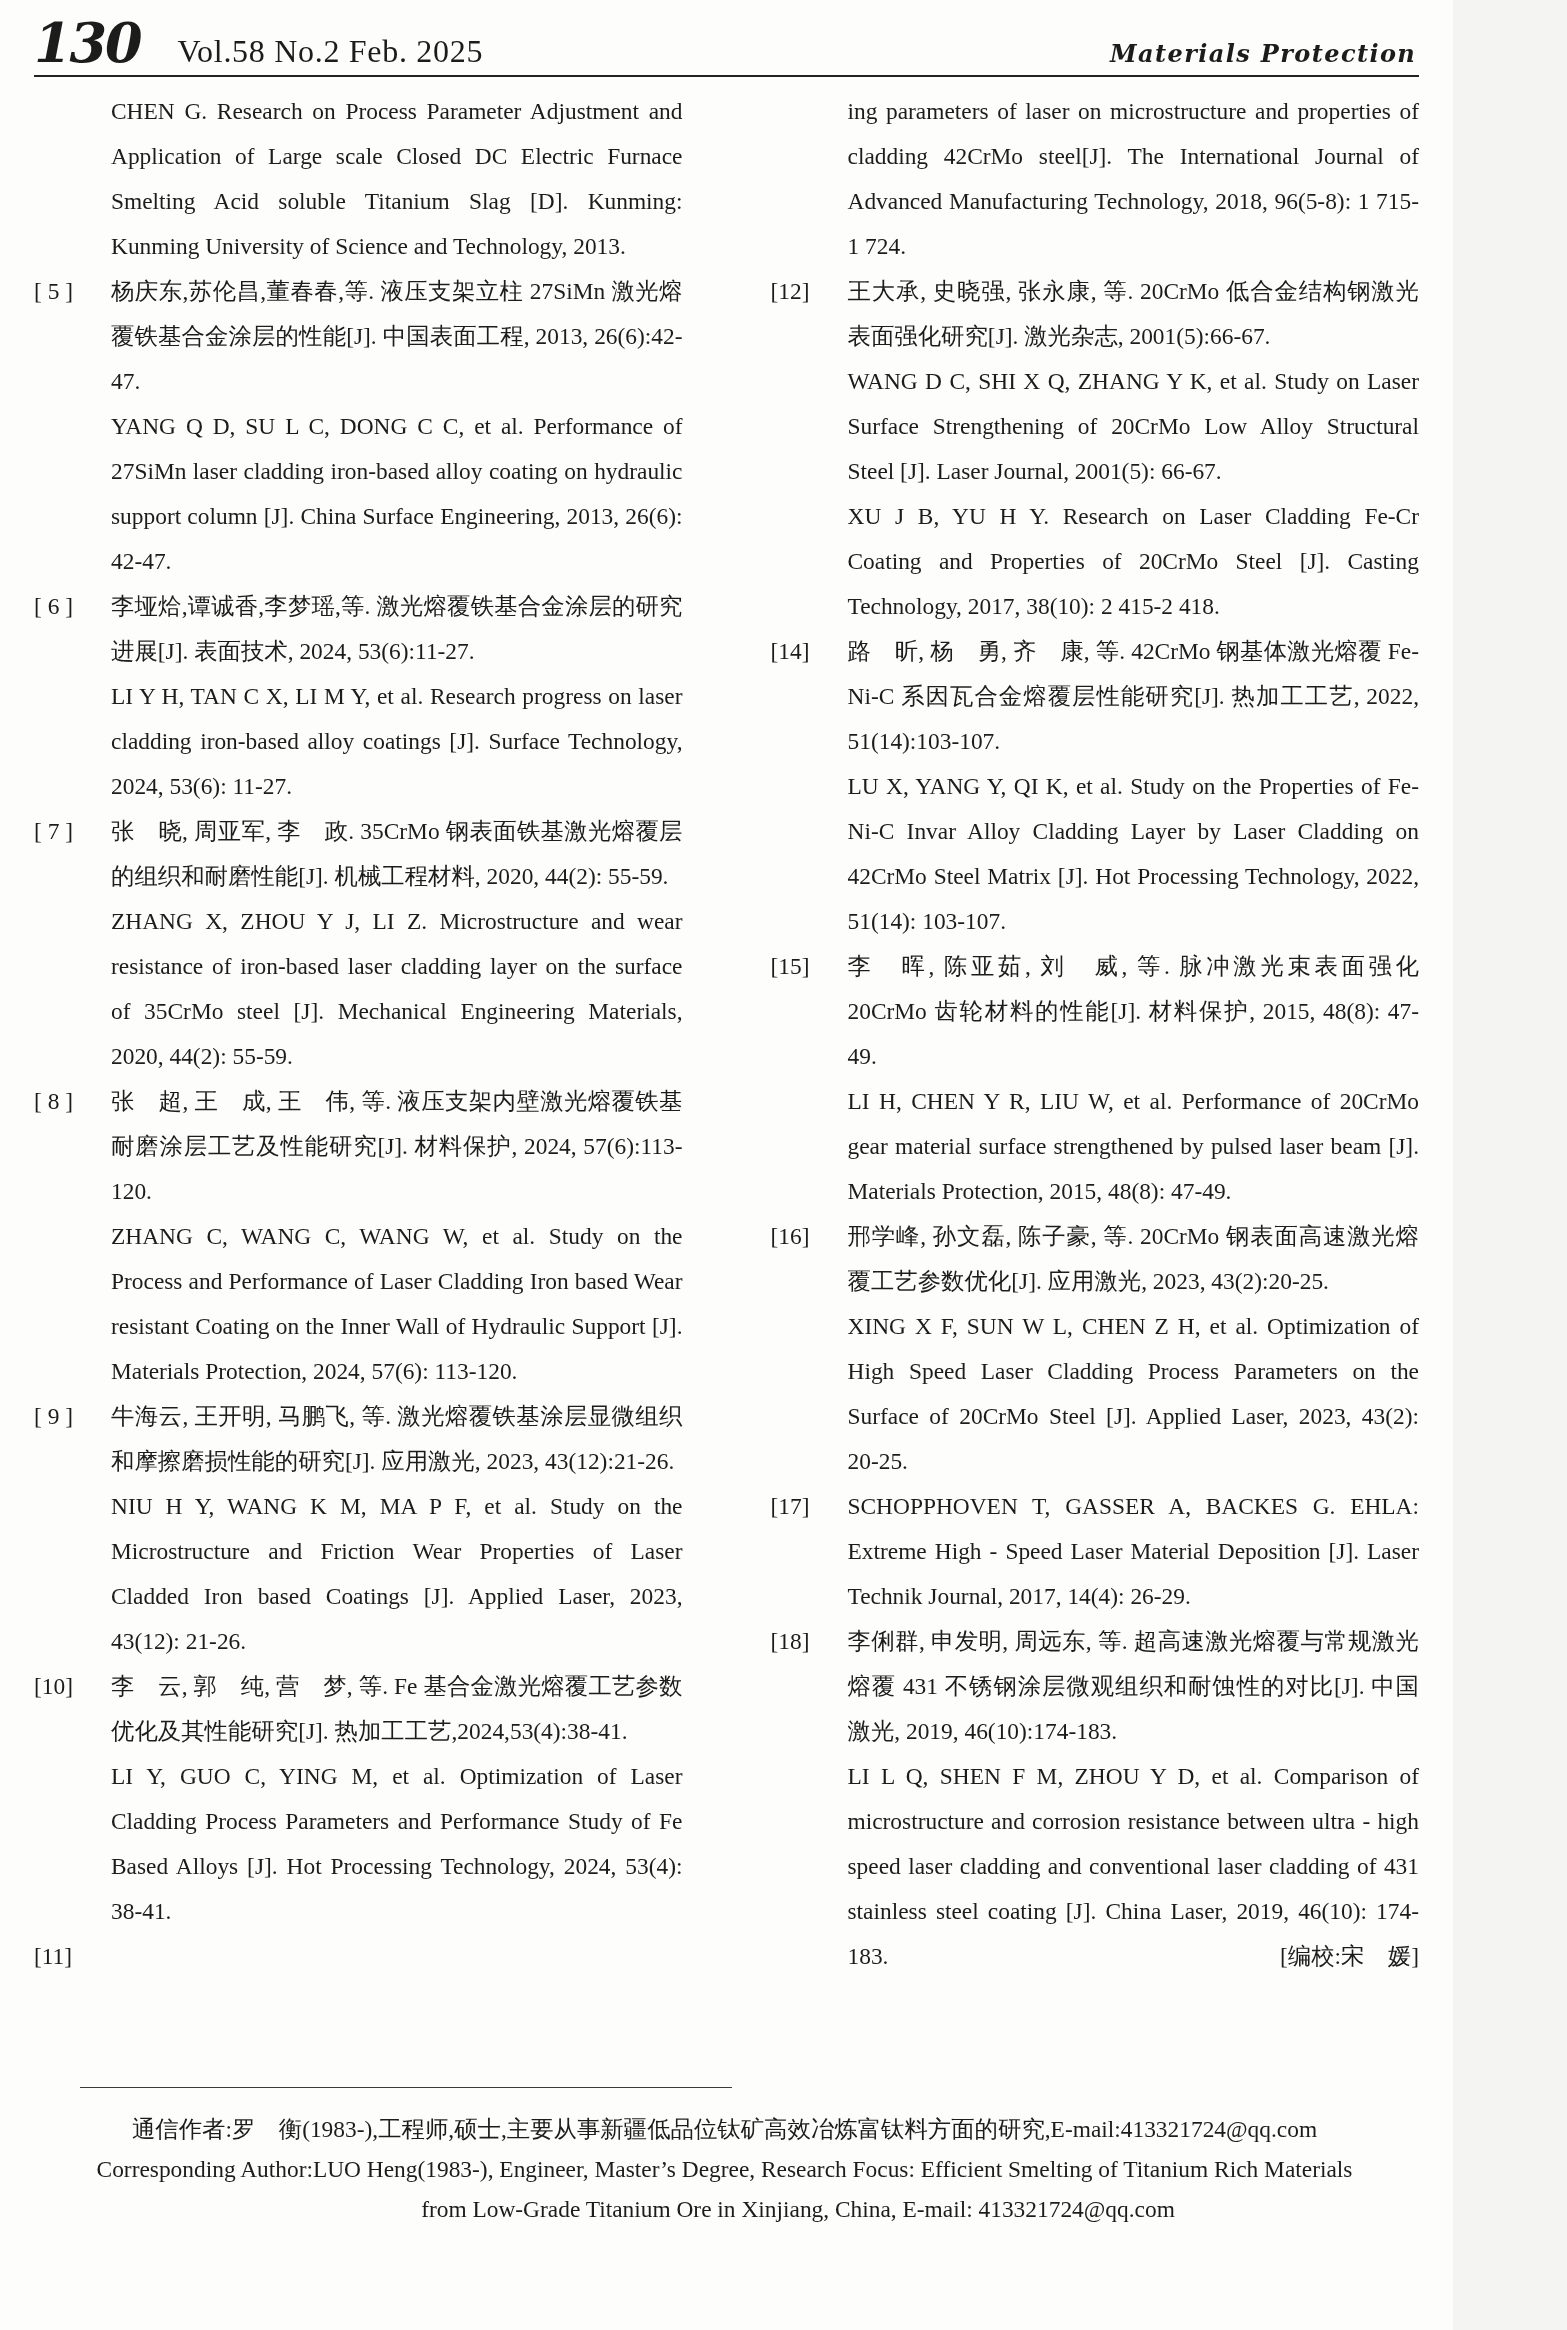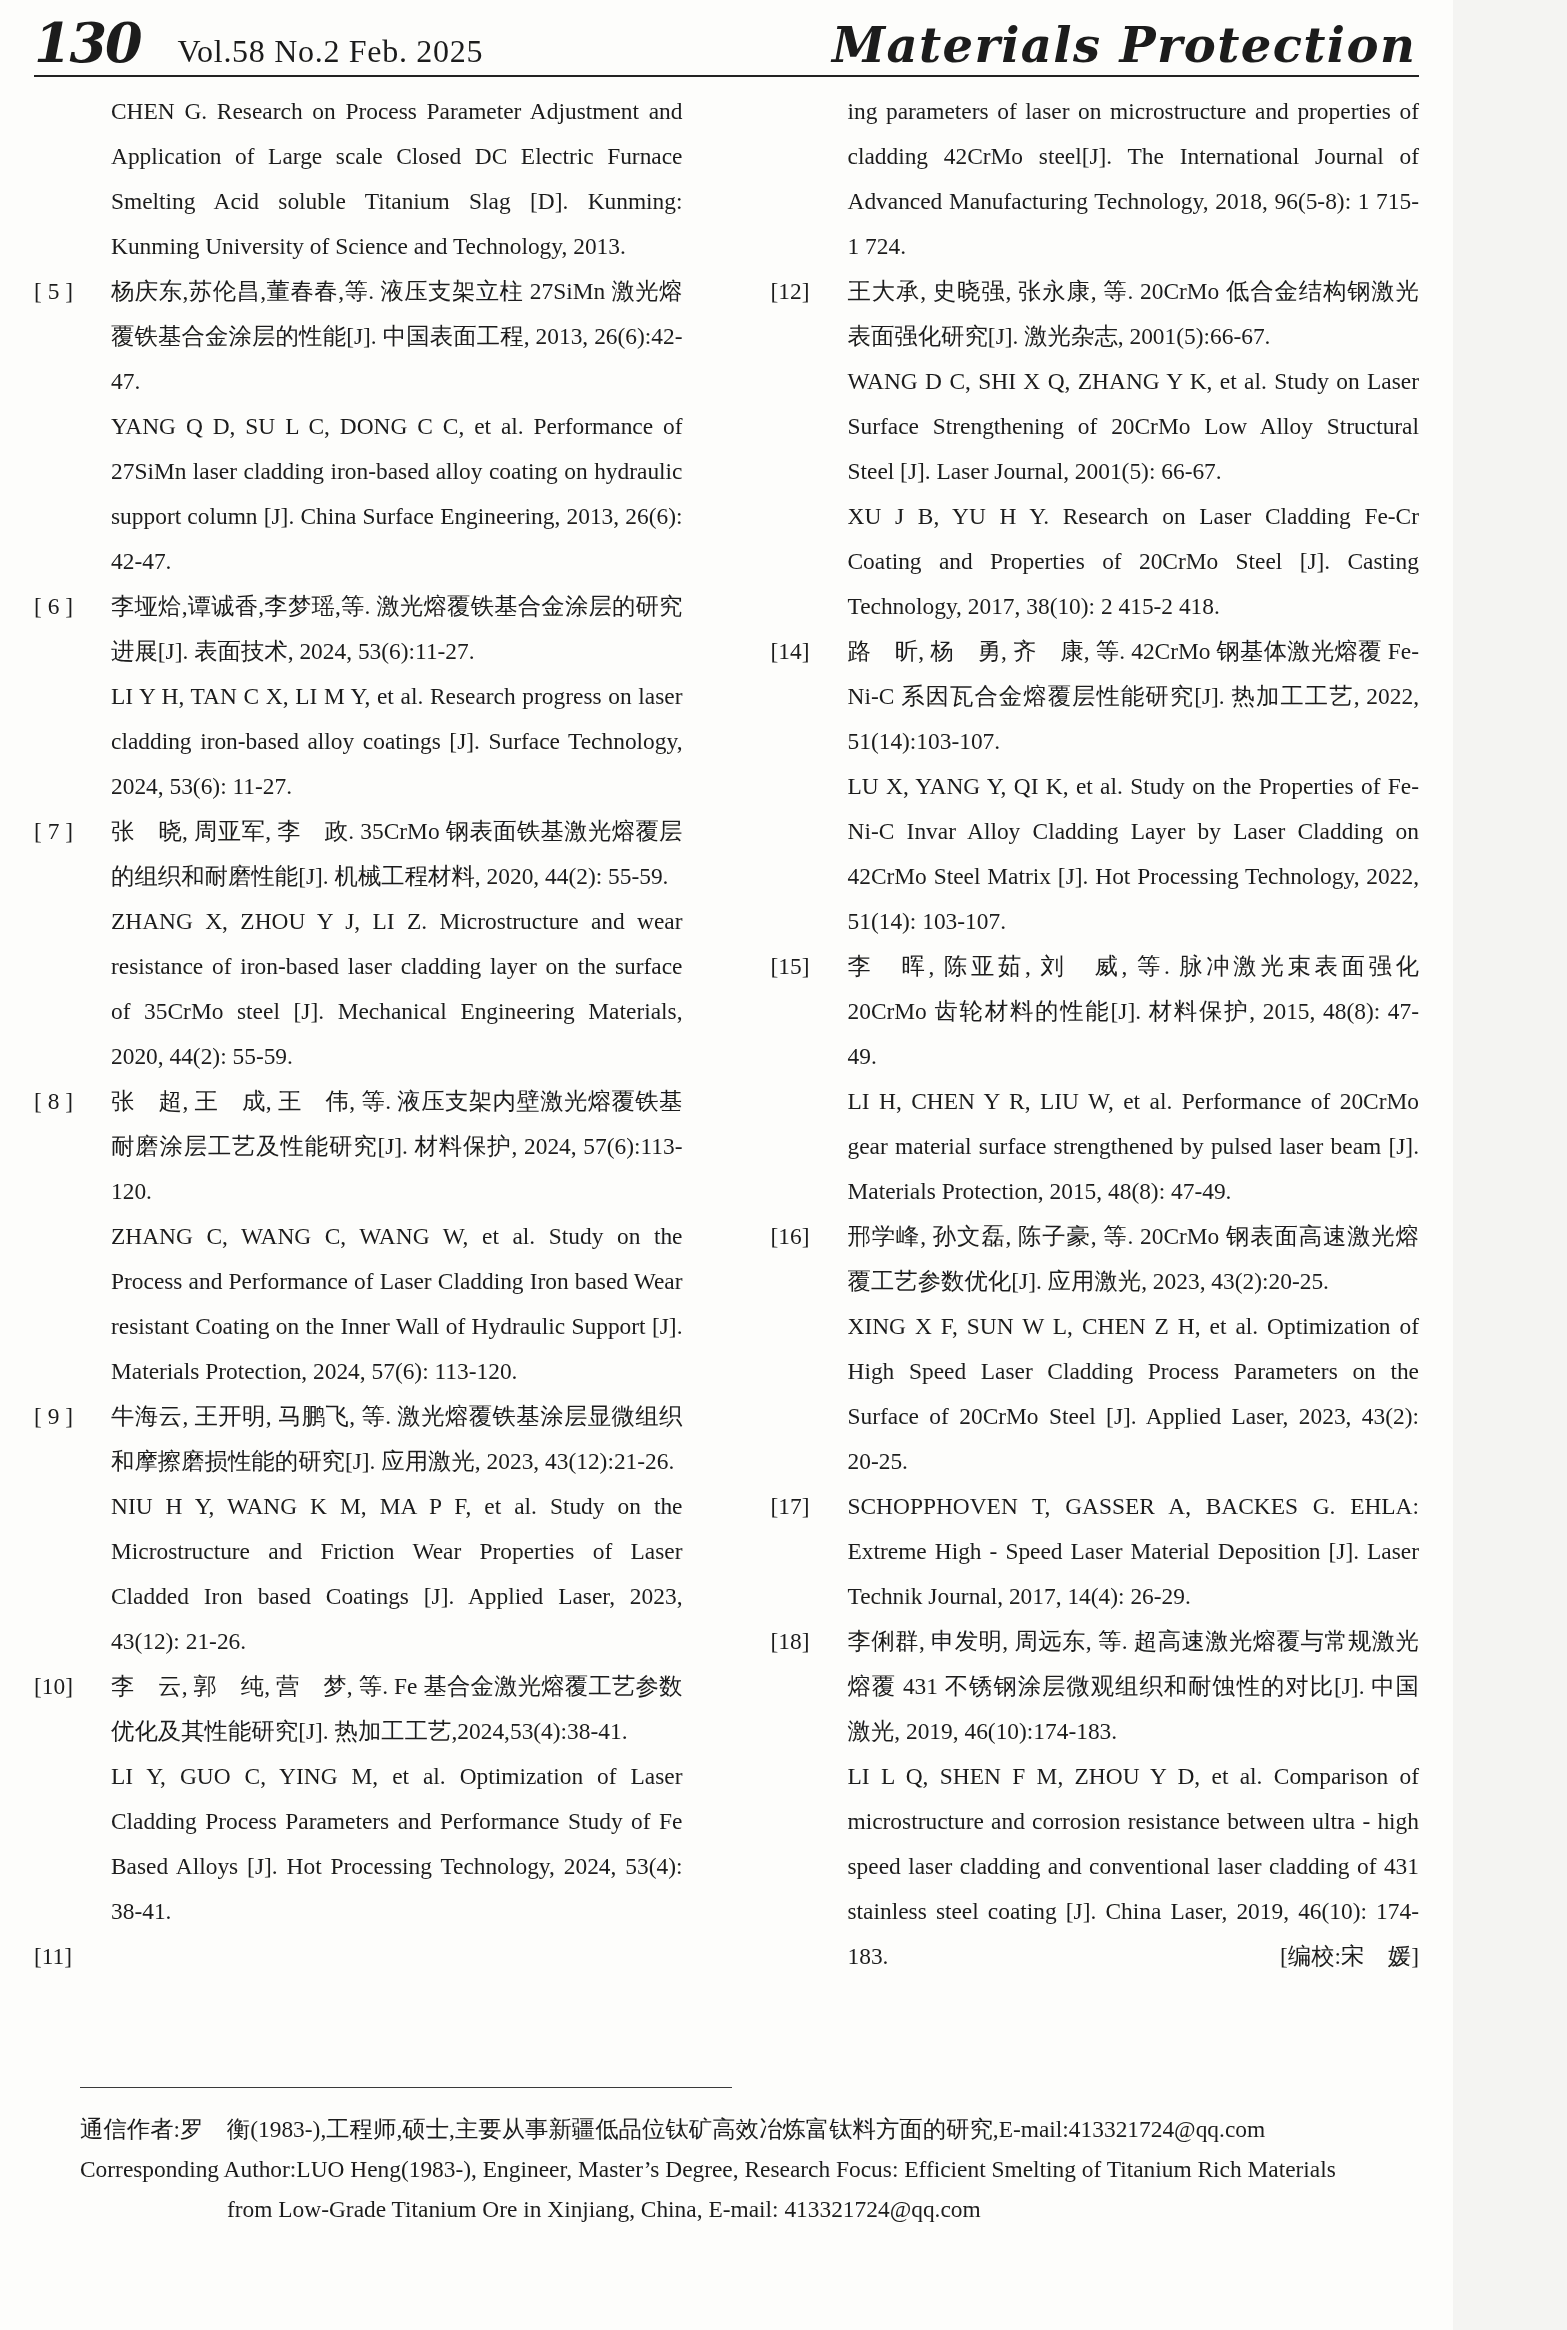--- a/index.html
+++ b/index.html
@@ -34,21 +34,21 @@
   }
   .issue-info {
     font-size: 32px;
     margin-left: 37px;
     letter-spacing: 0.7px;
   }
   .journal-name {
     font-family: "DejaVu Serif", serif;
     font-style: italic;
     font-weight: bold;
-    font-size: 48px;
+    font-size: 24px;
     letter-spacing: 1.4px;
     line-height: 1;
   }
   .header-rule {
     border-top: 2.1px solid #222;
     width: 100%;
   }
   
   .columns {
     display: flex;
@@ -74,20 +74,21 @@
     margin-left: 17px;
   }
   
   .footer {
     position: absolute;
     left: 80px;
     right: 84px;
     top: 2087px;
     font-size: 23.4px;
     line-height: 40px;
+    text-align: center;
   }
   .footer-rule {
     width: 652px;
     border-top: 1.4px solid #3a3a3a;
     margin-bottom: 21px;
   }
   .footer-en {
     padding-left: 147px;
     text-indent: -147px;
   }

